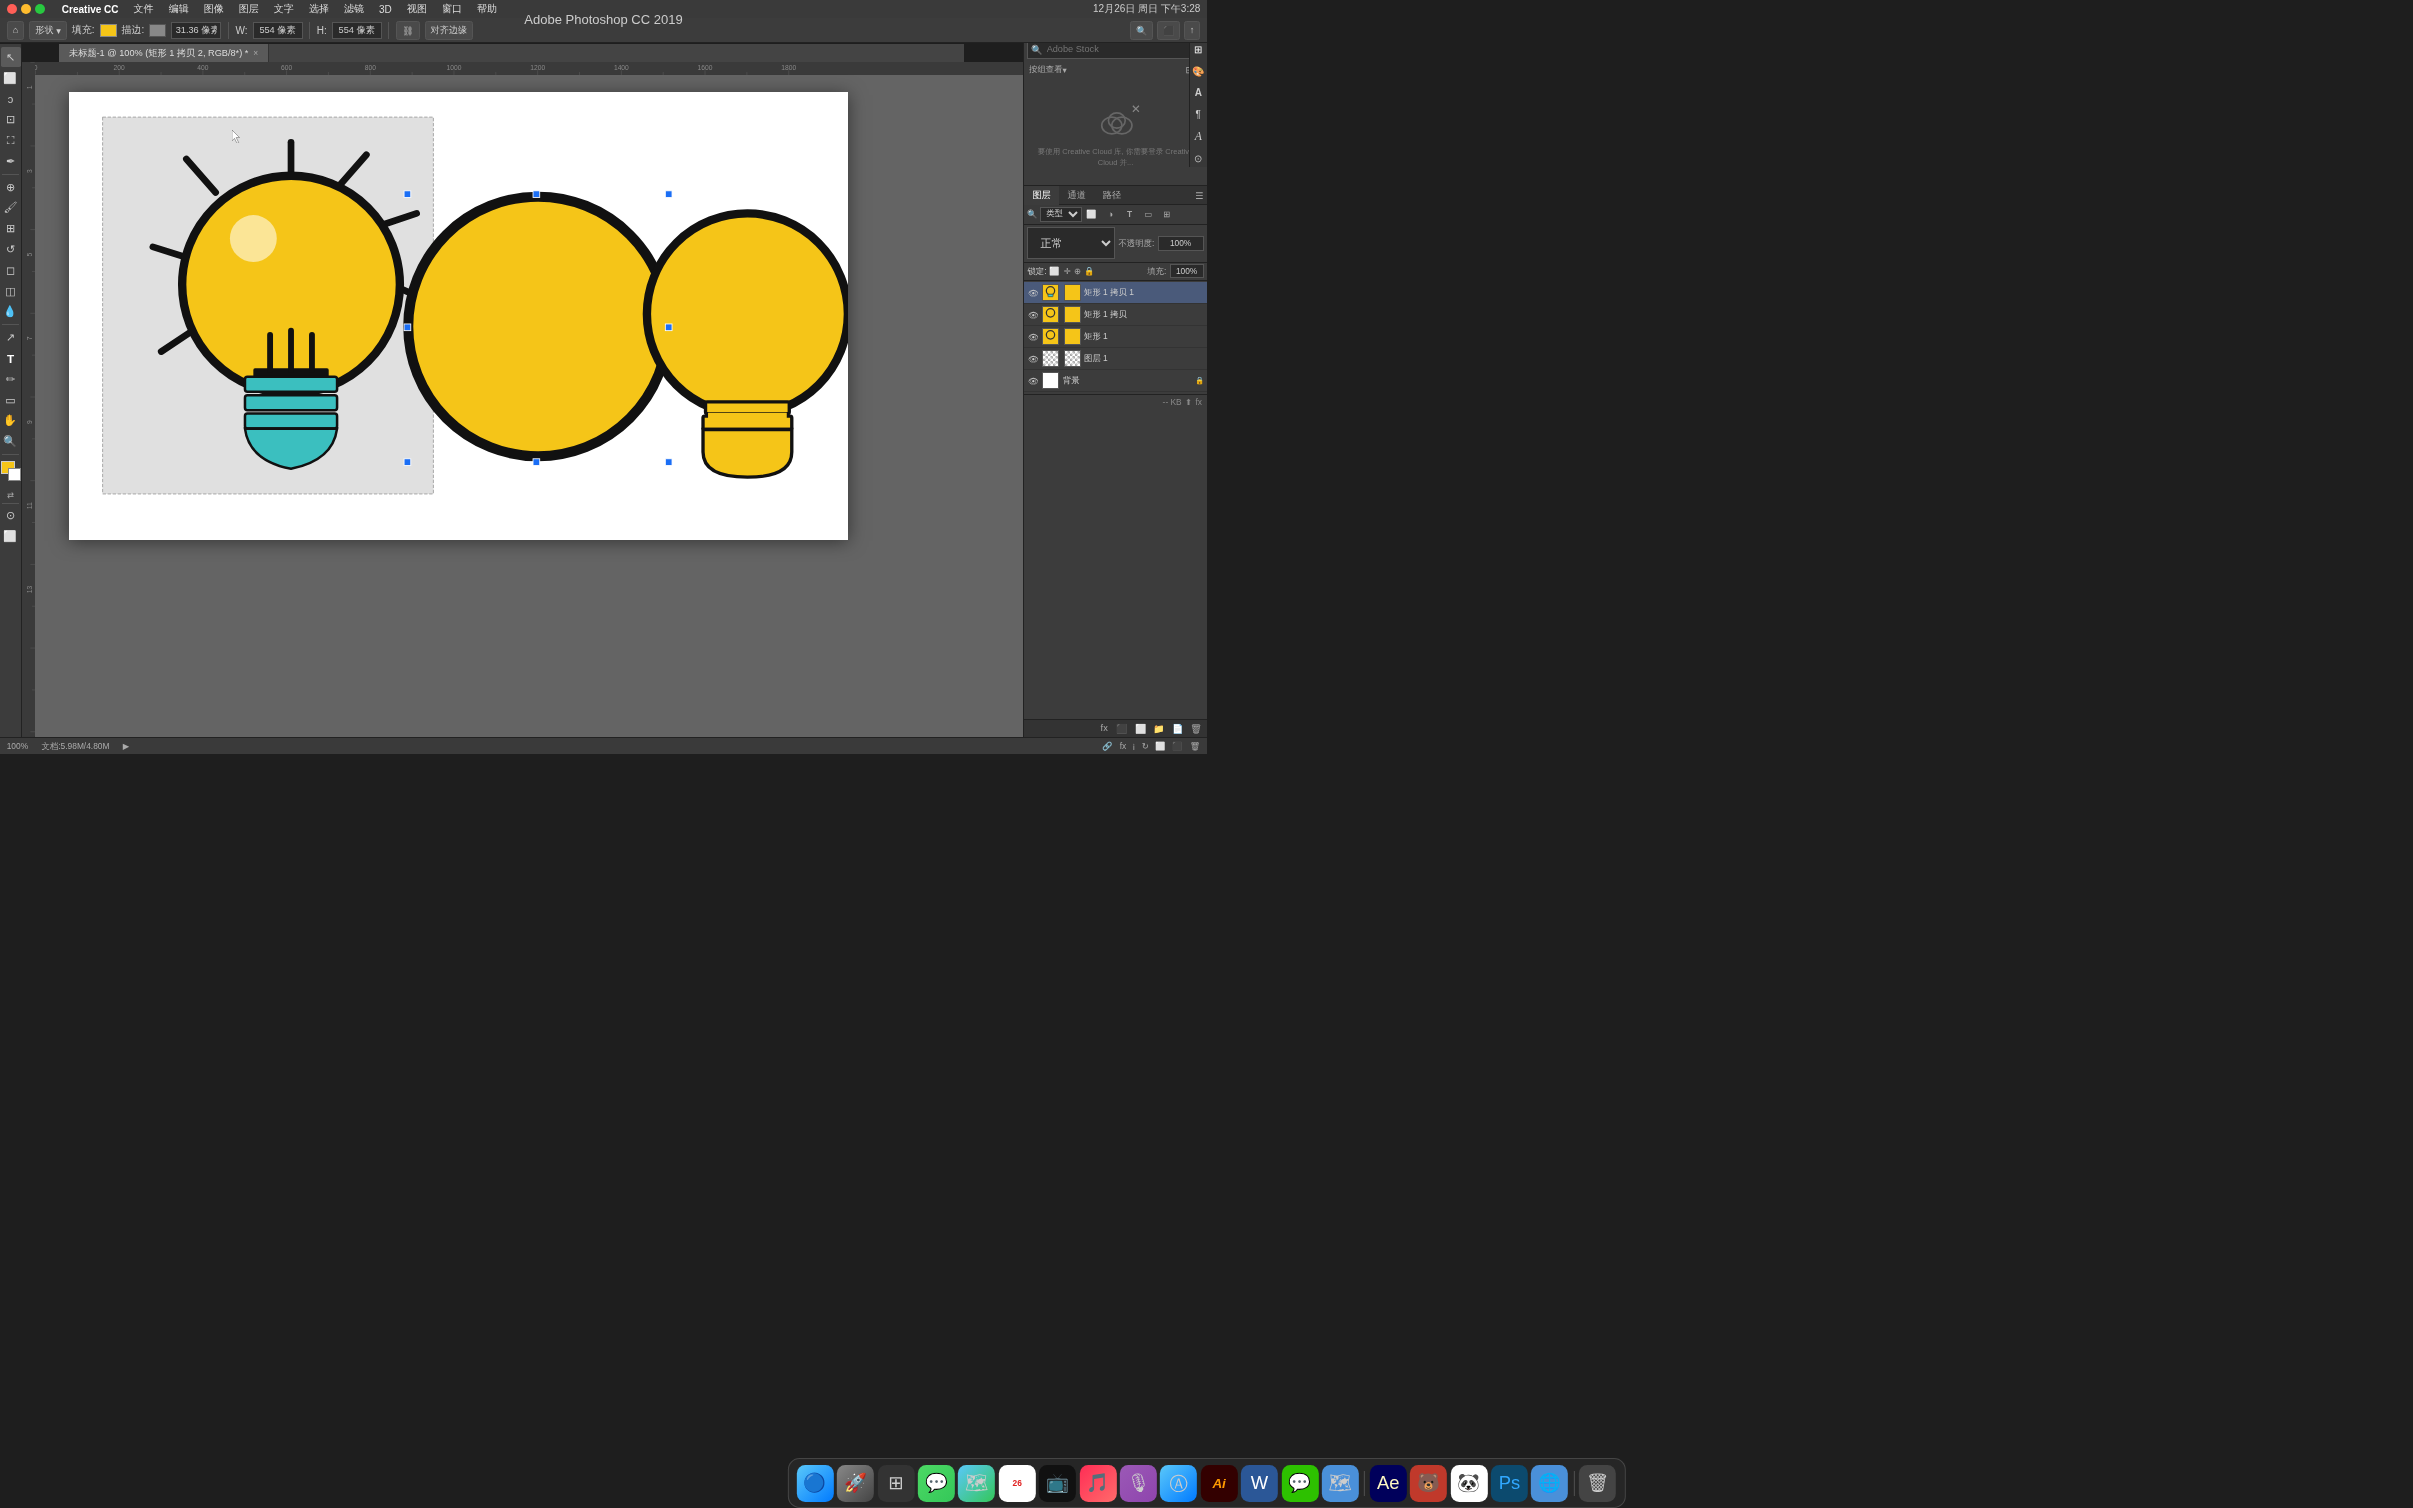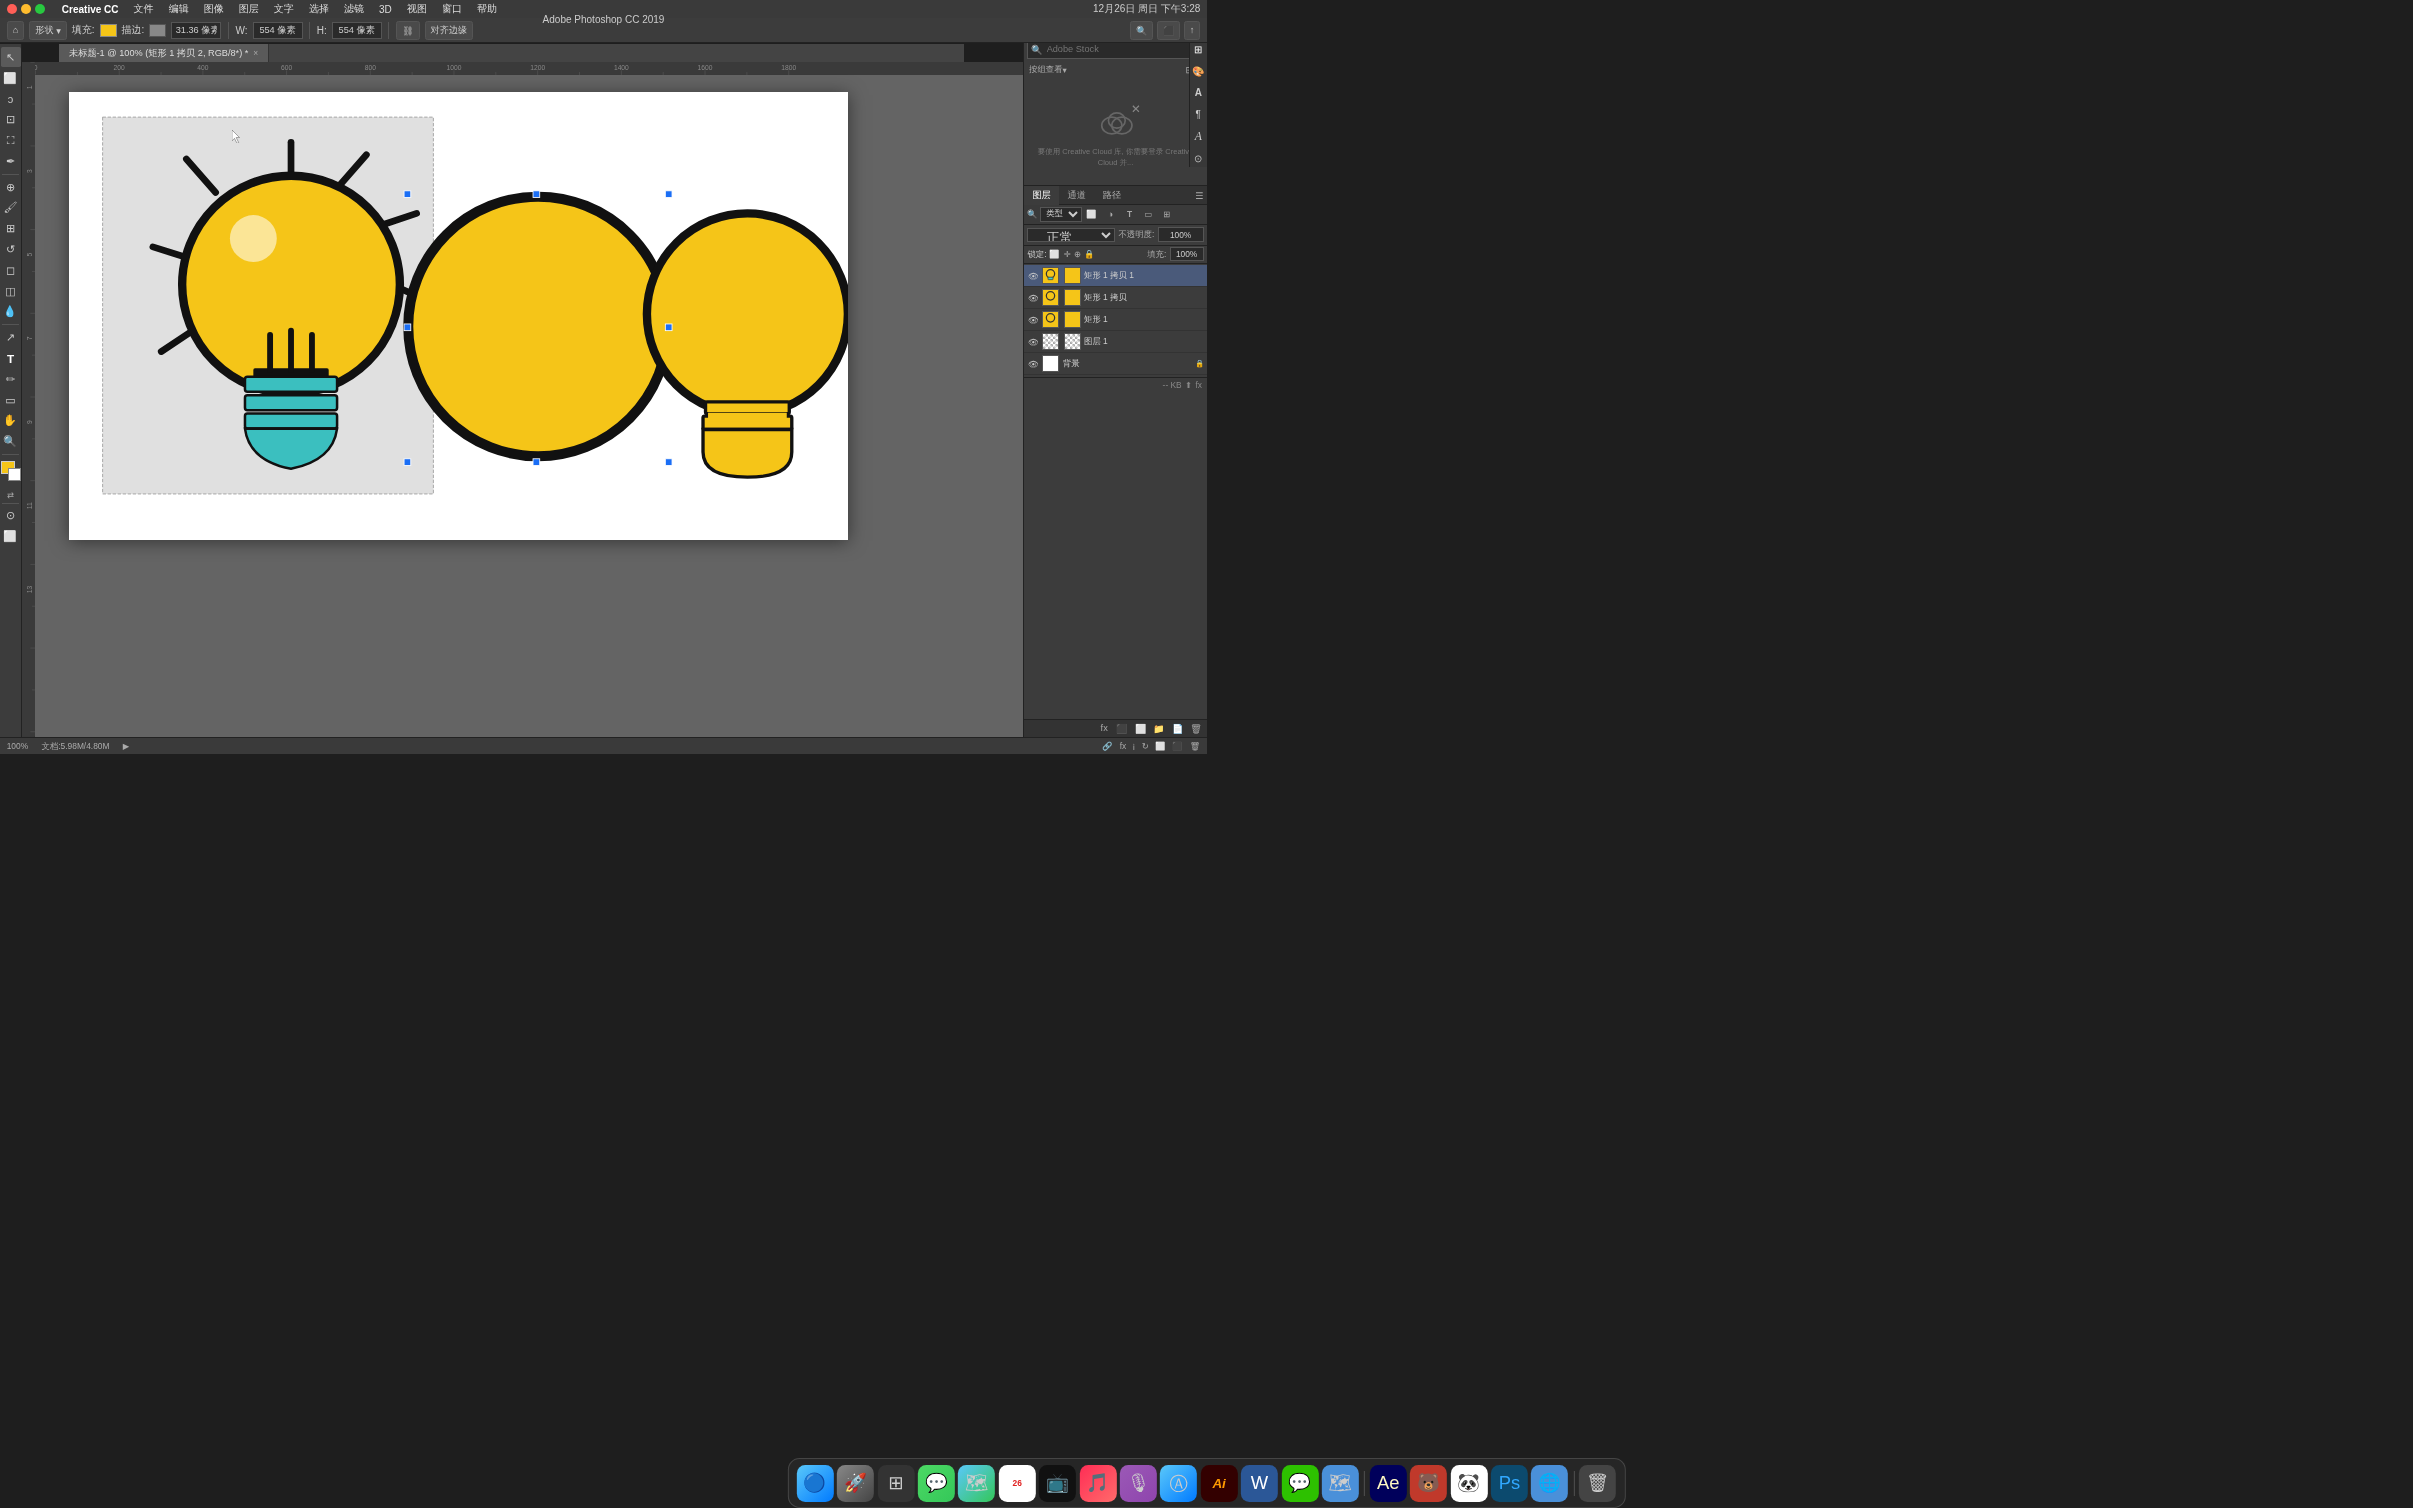--- a/index.html
+++ b/index.html
@@ -38,21 +38,21 @@
       font-size: 10px;
       cursor: pointer;
       border-radius: 2.5px;
     }
     .menu-brand { font-weight: bold; color: #fff; }
     .menu-center {
       position: absolute;
       left: 50%;
       transform: translateX(-50%);
       color: #ccc;
-      font-size: 10px;
+      font-size: 13px;
       margin-top: 21px;
     }
     .menu-right {
       position: absolute;
       right: 6.7px;
       display: flex;
       align-items: center;
       gap: 5px;
       font-size: 10px;
       color: #ccc;
@@ -237,26 +237,26 @@
     }
 
     #blend-mode-row {
       display: flex;
       align-items: center;
       padding: 2.5px 3.4px;
       gap: 3.4px;
       border-bottom: 0.8px solid #222;
     }
     .blend-select {
-      height: 14px;
+      height: 32px;
       background: #2a2a2a;
       border: 0.8px solid #555;
       color: #ccc;
-      font-size: 13px;
-      padding: 0 14px;
+      font-size: 11px;
+      padding: 0 8px;
       flex: 1;
     }
     .opacity-input {
       width: 46px; height: 15px;
       background: #2a2a2a;
       border: 0.8px solid #555;
       color: #ccc;
       font-size: 8.4px;
       text-align: center;
     }

